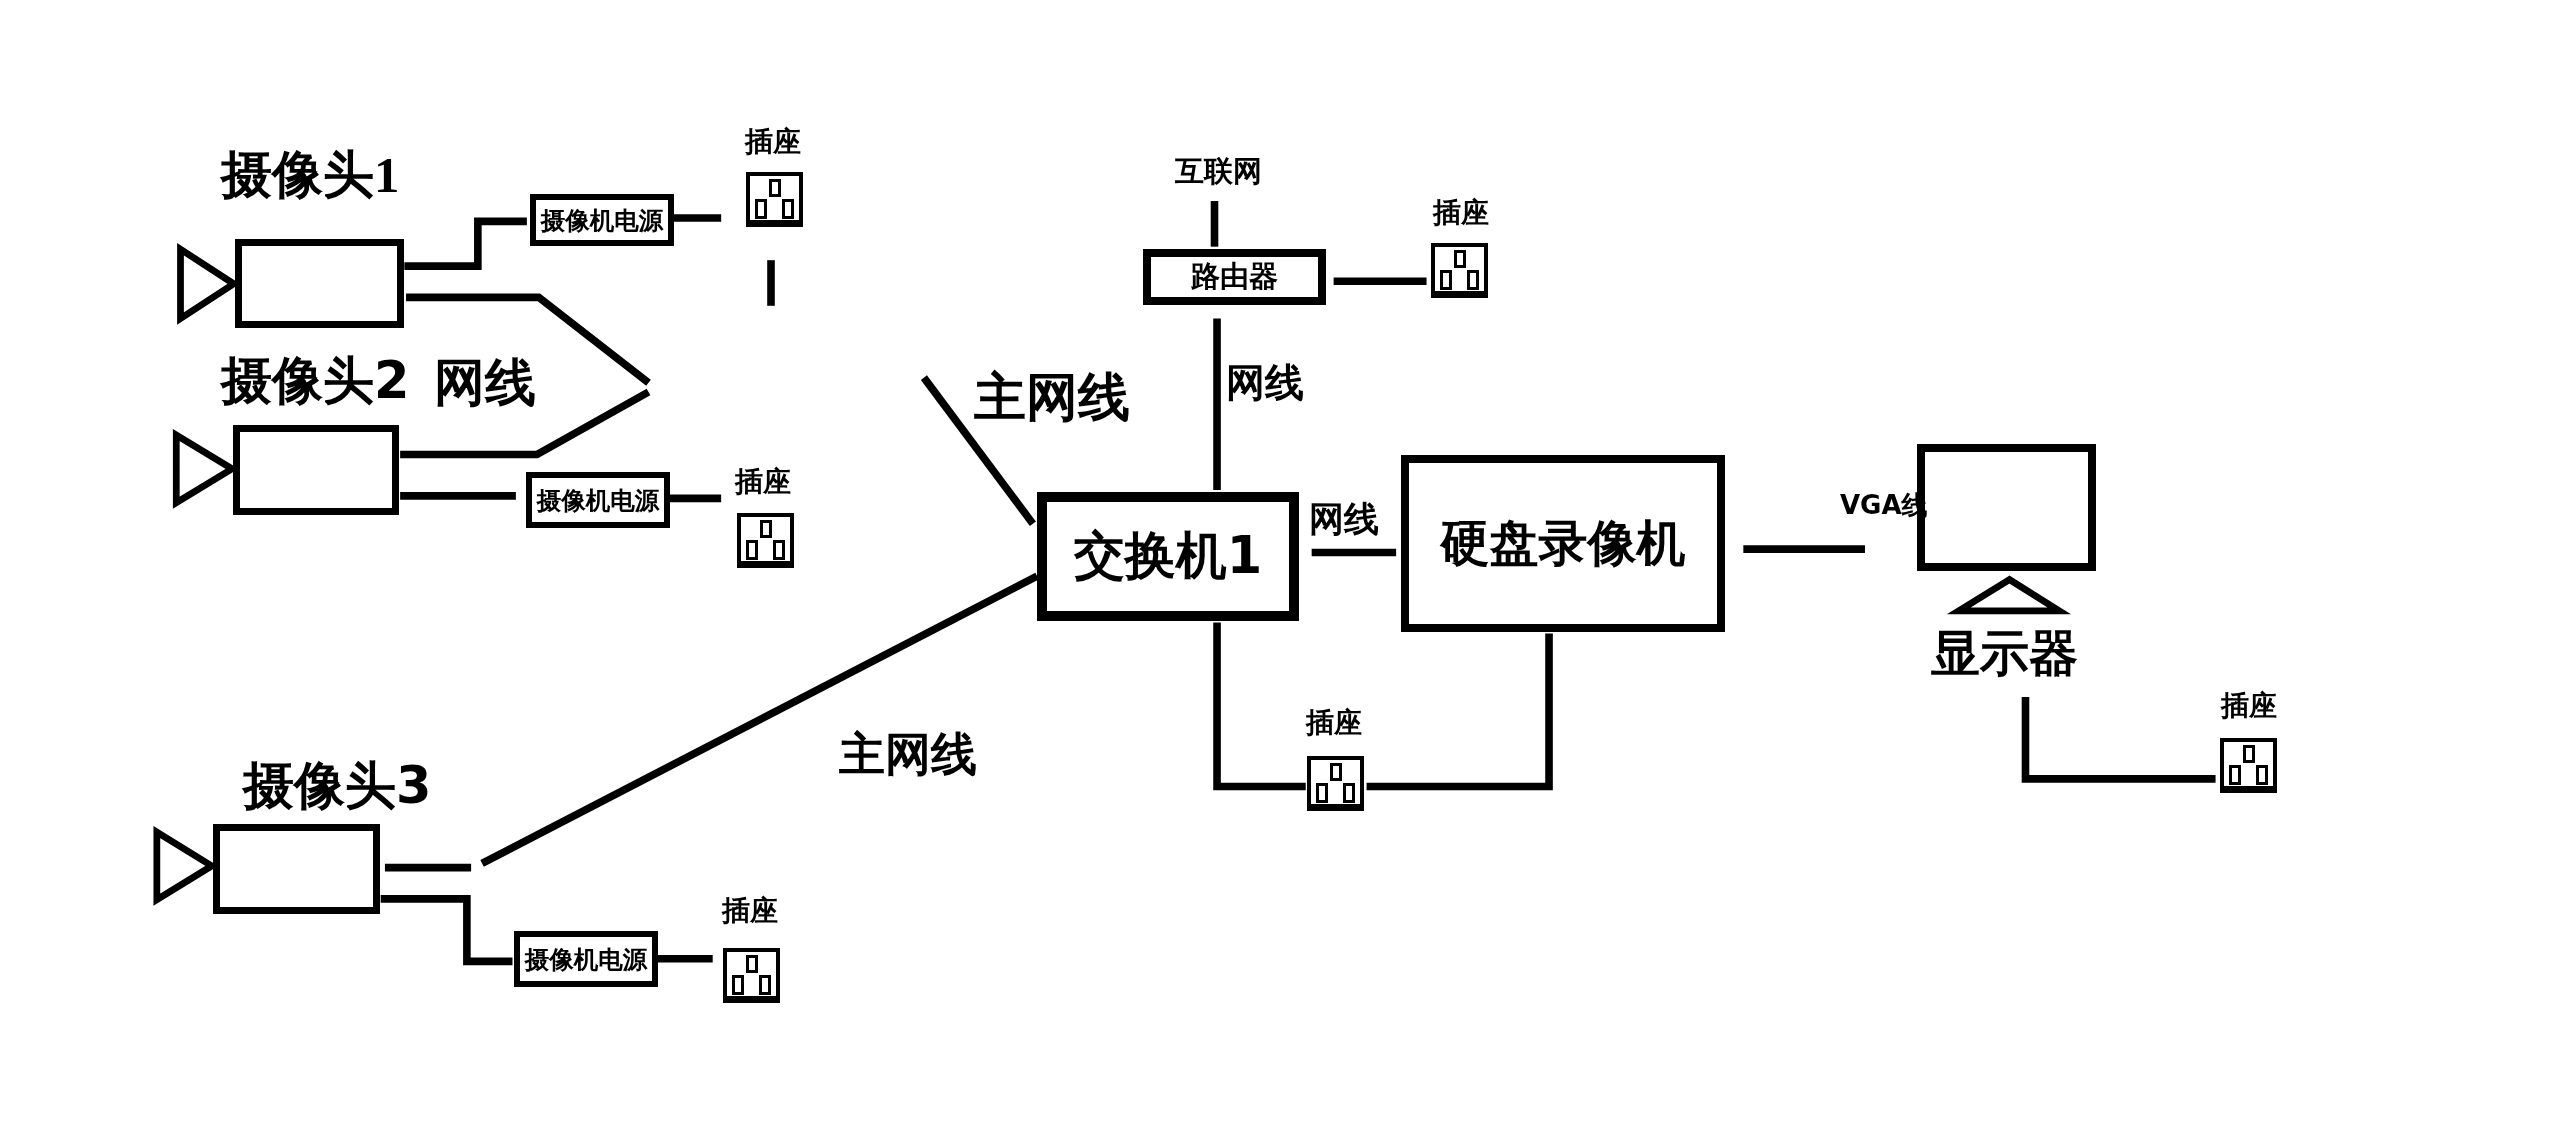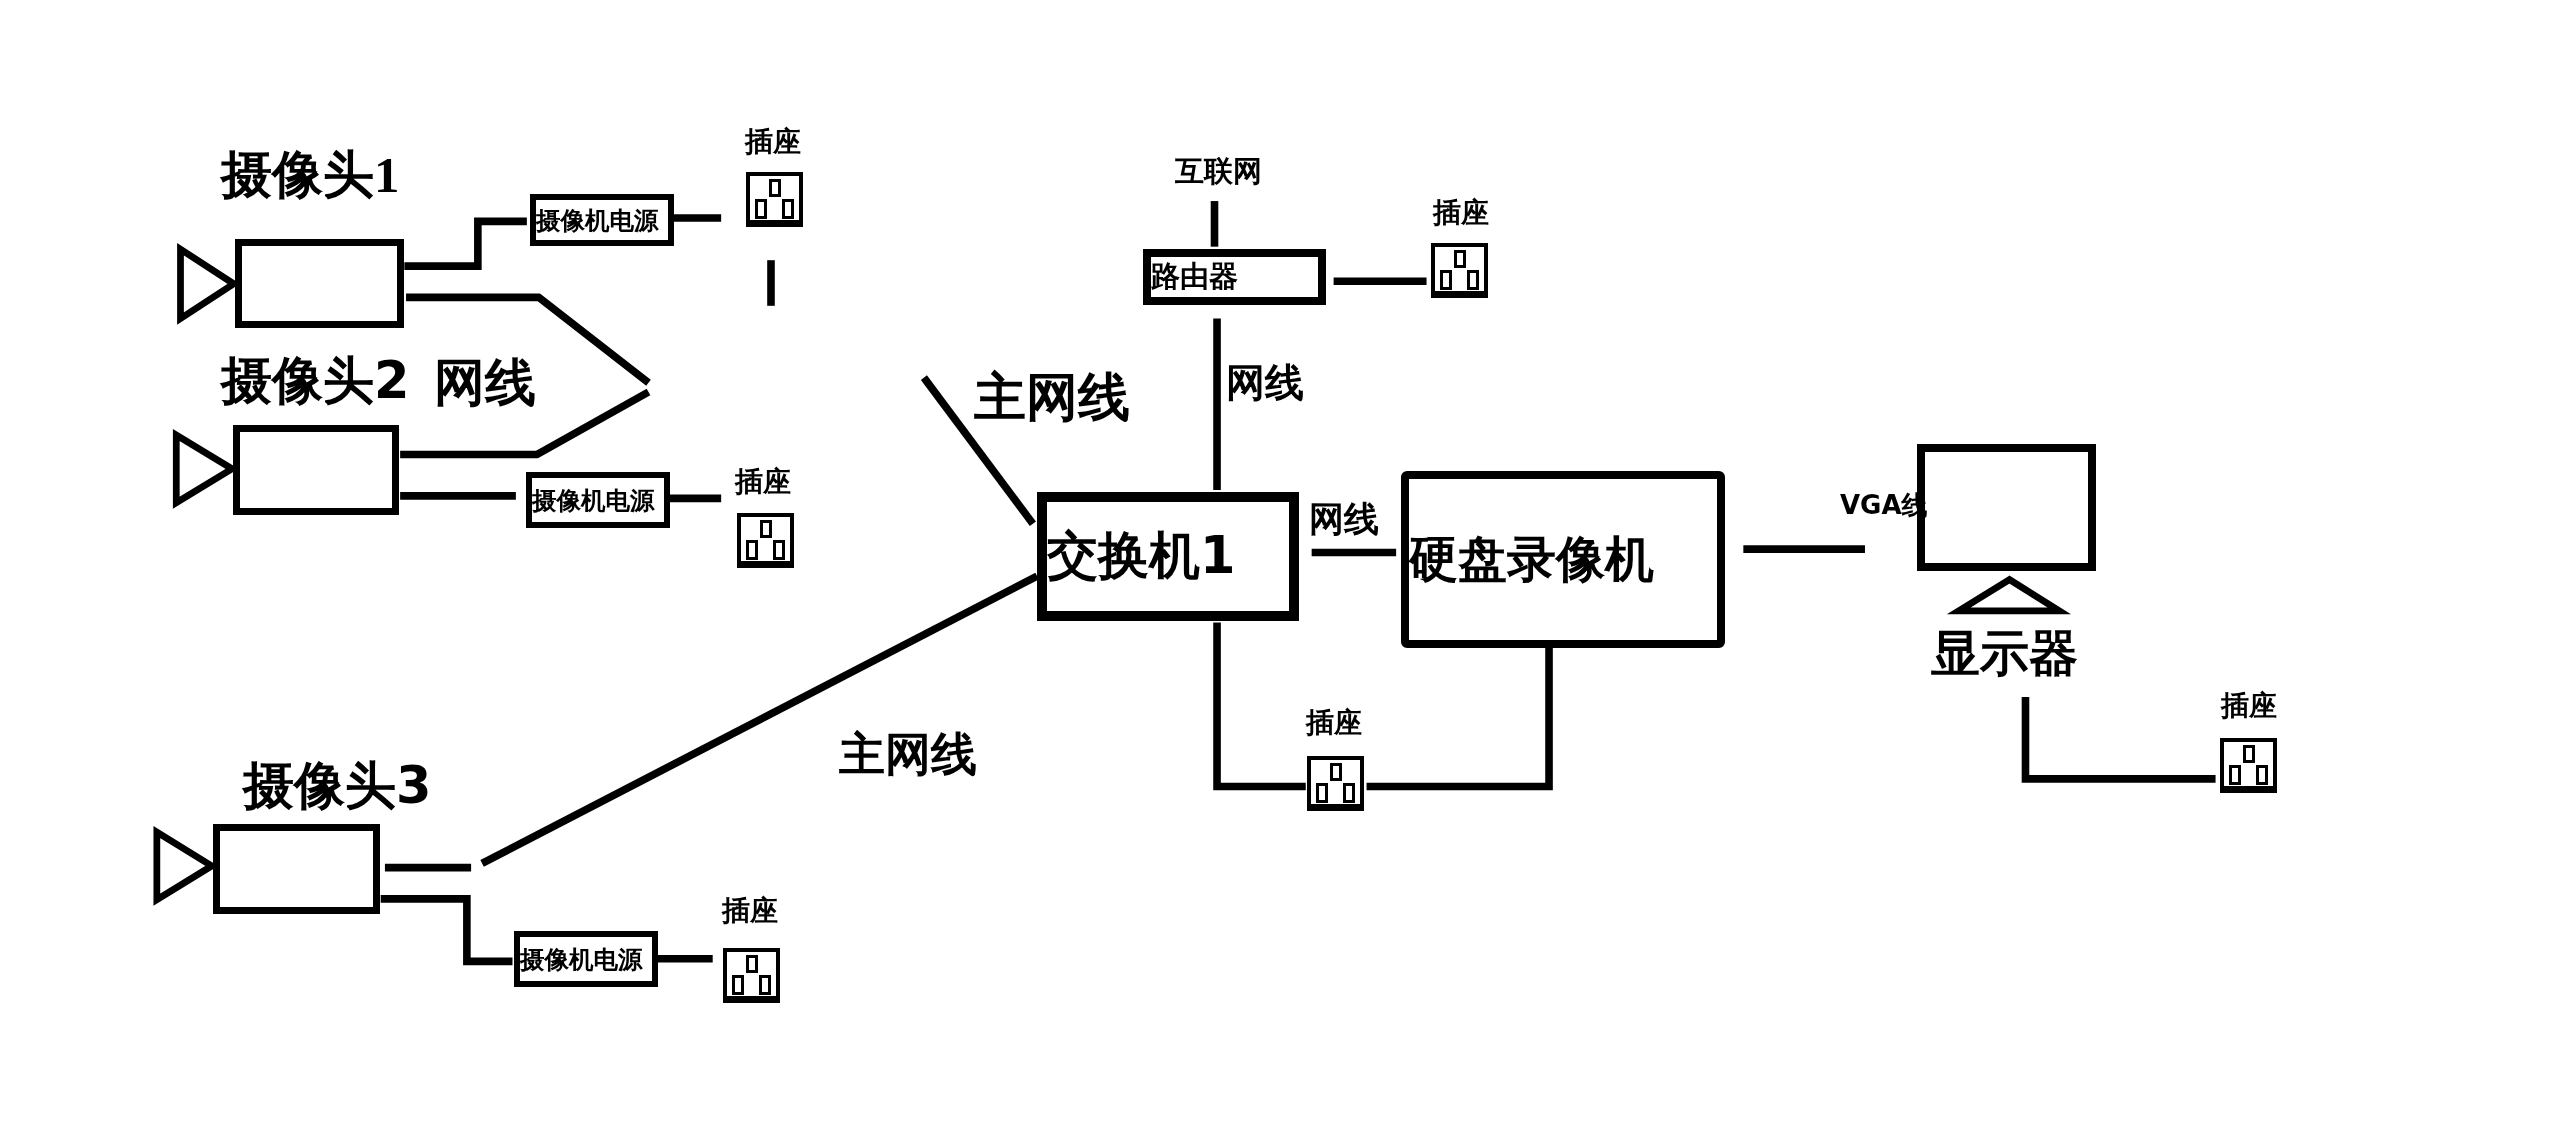--- a/index.html
+++ b/index.html
@@ -7,21 +7,21 @@
     position:relative;
     width:2576px;height:1132px;
     background:#ffffff;
     font-family:"DejaVu Sans",sans-serif;
     color:#000;
     overflow:hidden;
   }
   #wires{position:absolute;left:0;top:0;width:2576px;height:1132px;}
   .box{
     position:absolute;background:#ffffff;
-    display:flex;align-items:center;justify-content:flex-start;
+    display:flex;align-items:center;justify-content:center;
     box-sizing:border-box;font-weight:bold;white-space:nowrap;
   }
   .cam-box{border:7.6px solid #000;}
   .ps-box{border:6.8px solid #000;font-size:24.5px;}
   .switch-box{border:10px solid #000;font-size:51px;}
   .router-box{border:8.5px solid #000;font-size:29px;}
   .dvr-box{border:8.5px solid #000;font-size:49px;}
   .monitor-box{border:8.5px solid #000;}
   .lbl{position:absolute;font-weight:bold;white-space:nowrap;line-height:1.05;}
   .socket{
@@ -87,21 +87,21 @@
   <div class="box ps-box" style="left:514px;top:931px;width:144px;height:56px;">
     <span>摄像机电源</span>
   </div>
 
   <div class="box switch-box" style="left:1037px;top:492px;width:262px;height:129px;">
     <span>交换机1</span>
   </div>
   <div class="box router-box" style="left:1143px;top:249px;width:183px;height:56px;">
     <span>路由器</span>
   </div>
-  <div class="box dvr-box" style="left:1401px;top:471px;width:324px;height:177px;border-radius:6px;">
+  <div class="box dvr-box" style="left:1401px;top:455px;width:324px;height:177px;">
     <span>硬盘录像机</span>
   </div>
   <div class="box monitor-box" style="left:1917px;top:444px;width:179px;height:127px;"></div>
 
   <div class="socket" style="left:746px;top:172px;">
     <div class="slot slot-top"></div>
     <div class="slot slot-bl"></div>
     <div class="slot slot-br"></div>
   </div>
   <div class="socket" style="left:737px;top:513px;">

